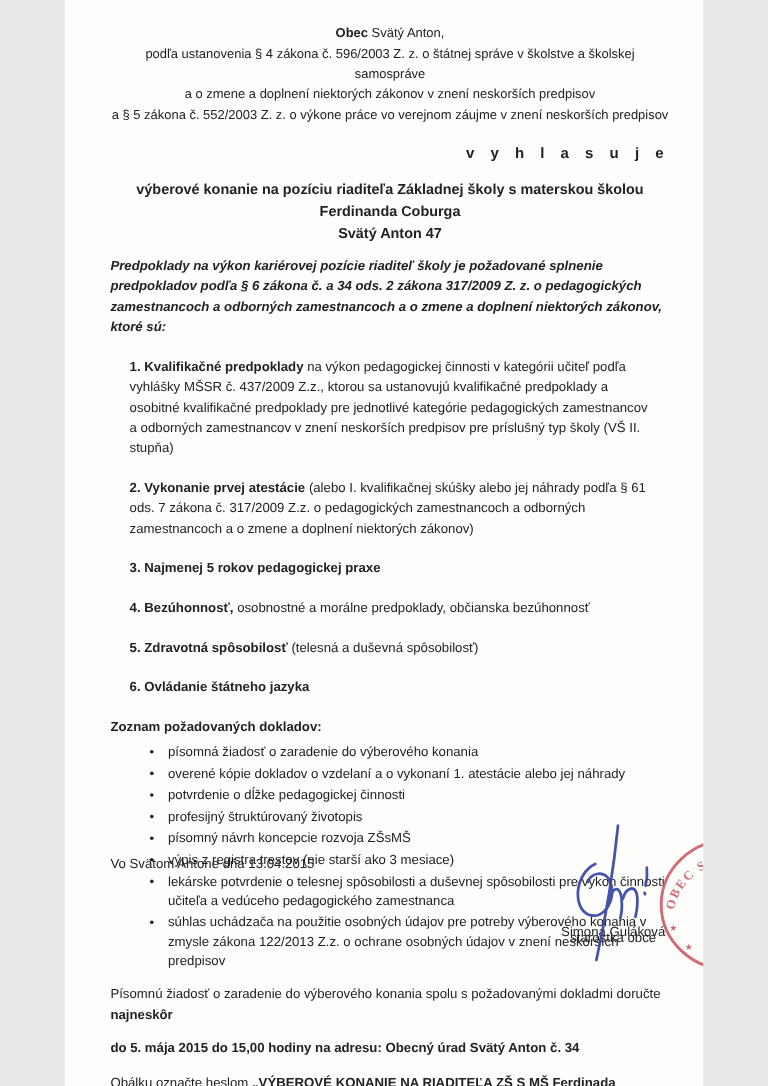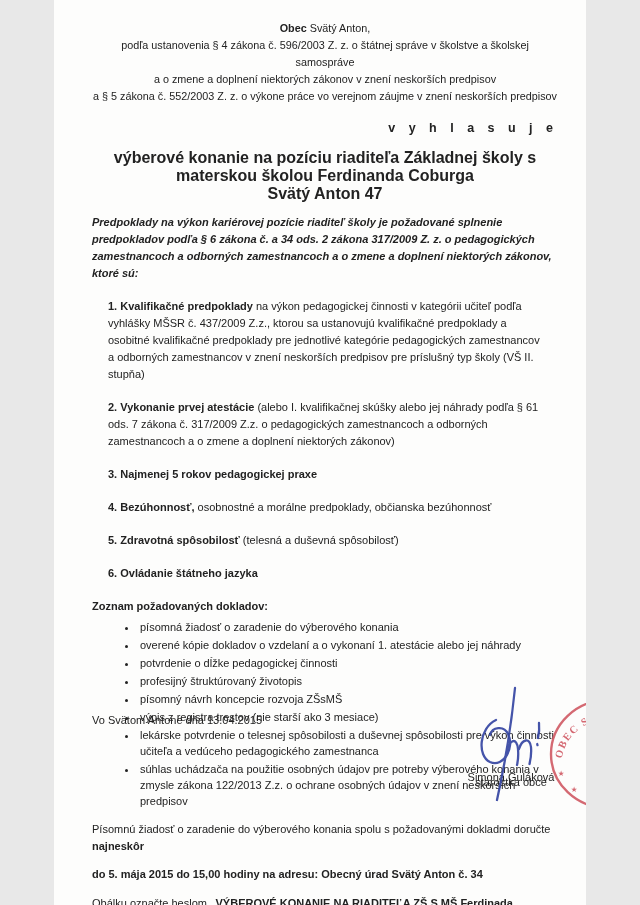--- a/index.html
+++ b/index.html
@@ -15,21 +15,21 @@
     line-height: 16.5px;
     overflow: hidden;
   }
   .content { padding: 20px 28px 0 38px; }
   .doc-header { text-align: center; font-size: 10.8px; line-height: 17px; }
   .announce {
     text-align: right; font-weight: bold; font-size: 12.5px;
     letter-spacing: 5px; margin: 15px 0 12px 0;
   }
   .doc-title {
-    text-align: center; font-weight: bold; font-size: 16px;
+    text-align: center; font-weight: bold; font-size: 12px;
     line-height: 18px; margin: 0 6px;
   }
   .intro { font-style: italic; margin-top: 11px; line-height: 17px; font-weight: bold; }
   .reqs { margin-top: 11px; line-height: 17px; }
   .req { margin: 16px; }
   .docs-heading { font-weight: bold; margin: 15px 0 5px 0; }
   ul.docs { margin: 0; padding: 0 0 0 46px; line-height: 16px; }
   ul.docs li { margin: 0 0 2px 0; padding-left: 2px; }
   .para { margin: 12px 0 0 0; }
   .deadline { font-weight: bold; }

